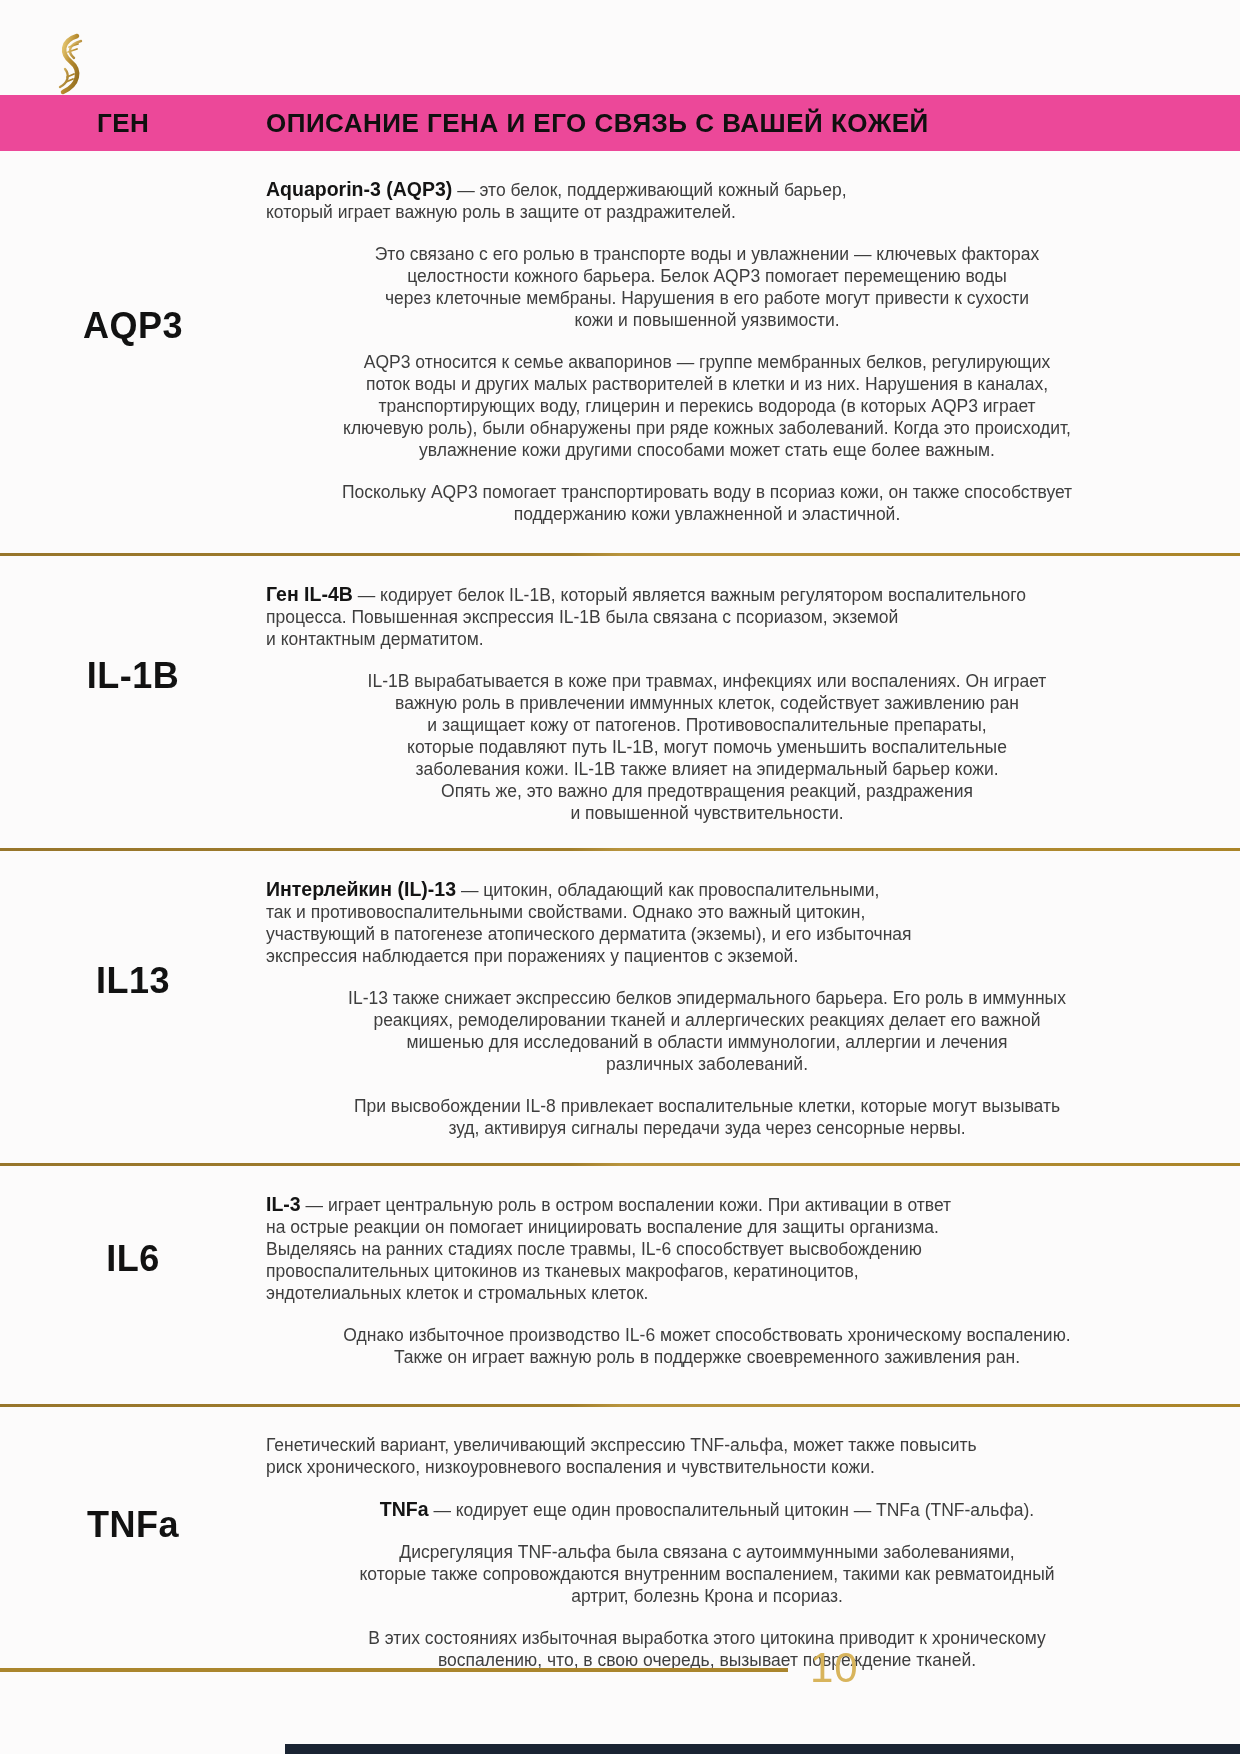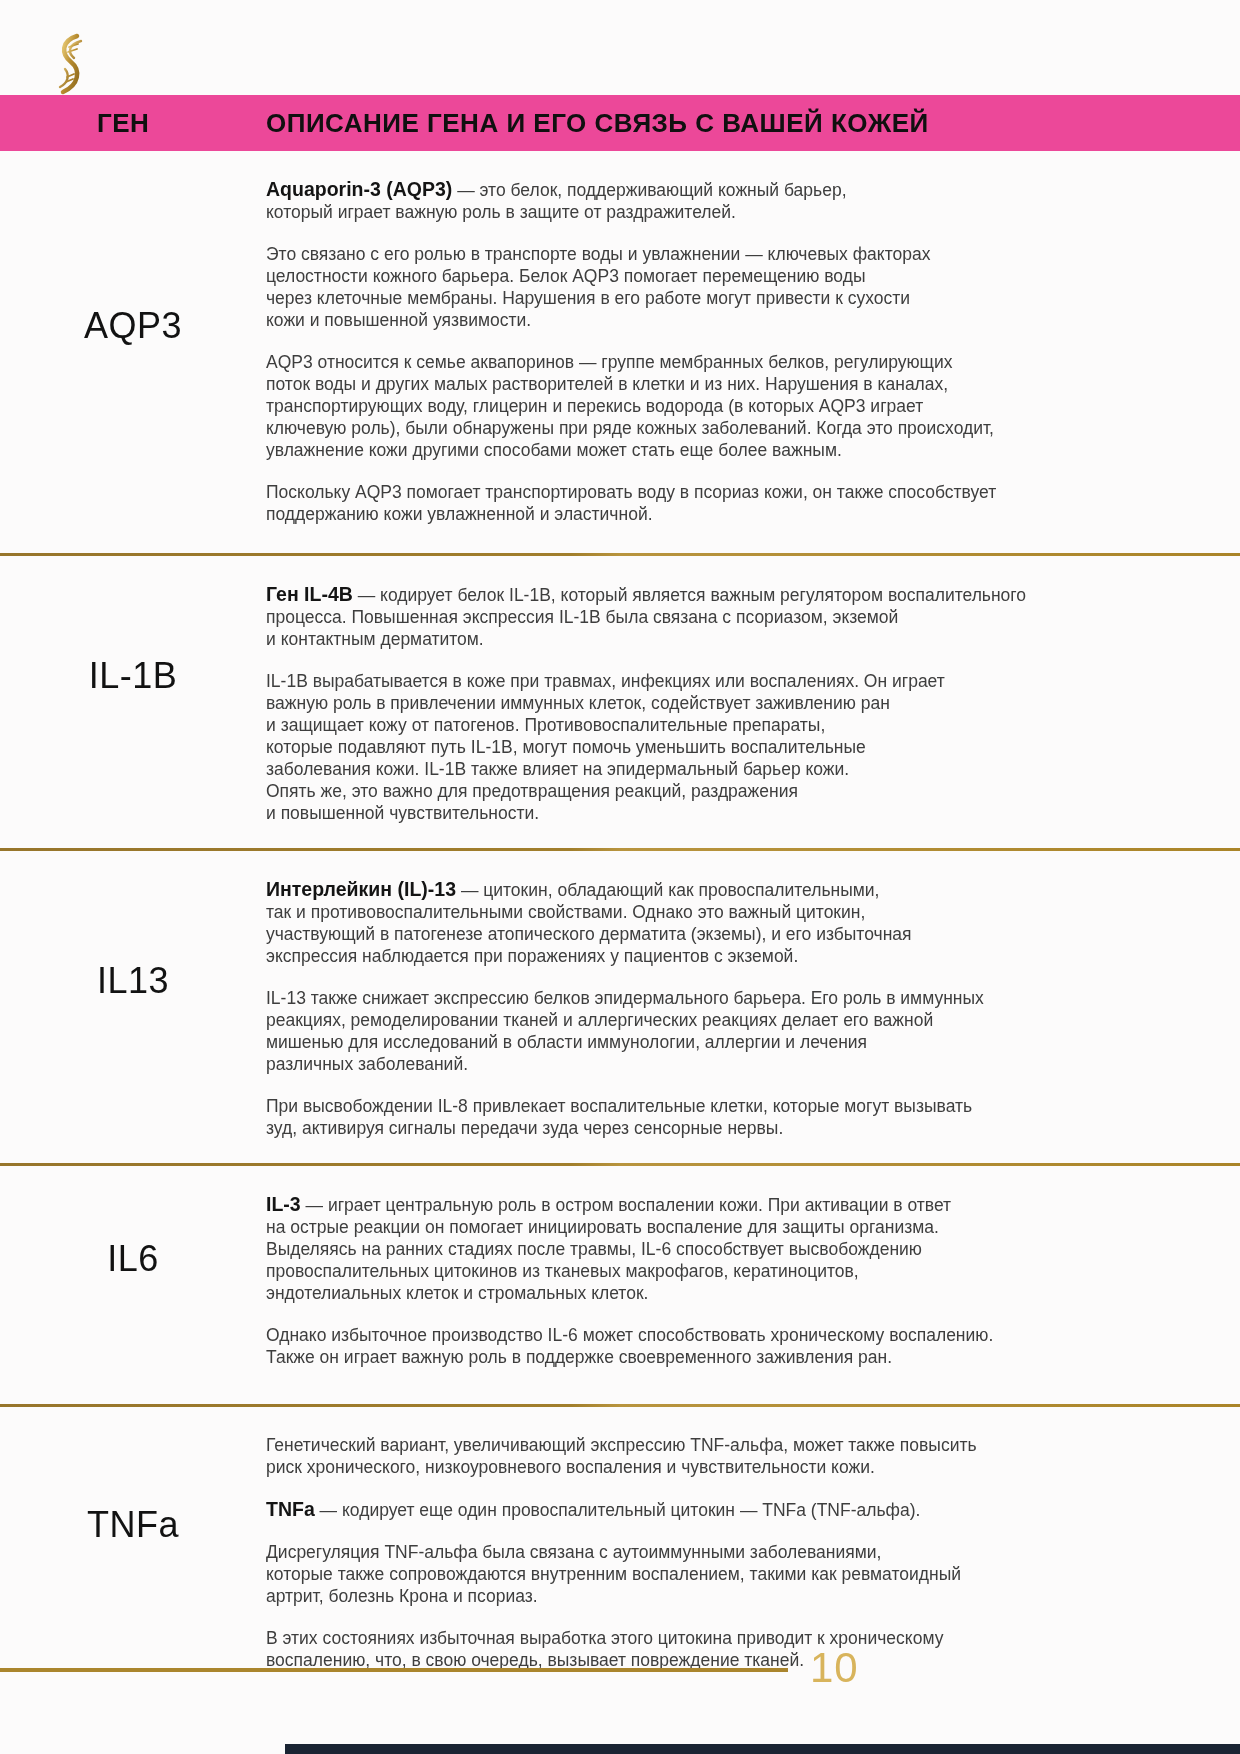--- a/index.html
+++ b/index.html
@@ -30,31 +30,31 @@
   .gene-row:nth-of-type(1){min-height:402px;}
   .gene-row:nth-of-type(2){min-height:288px;}
   .gene-row:nth-of-type(3){min-height:310px;}
   .gene-row:nth-of-type(4){min-height:238px;}
   .gene-row:nth-of-type(5){min-height:258px;}
   .gene-cell{
     width:266px;flex:0 0 266px;display:flex;align-items:center;justify-content:center;
     box-sizing:border-box;padding-bottom:52px;
   }
   .gene-name{
-    margin:0;font-size:36px;font-weight:400;color:#121212;letter-spacing:.5px;
+    margin:0;font-size:36px;font-weight:700;color:#121212;letter-spacing:.5px;
   }
   .desc-cell{
     flex:1 1 auto;box-sizing:border-box;
     padding:27px 92px 24px 0;
   }
   .para{
     margin:0;white-space:pre-line;
     font-size:17.5px;line-height:22px;color:#3e3e3e;
   }
-  .para + .para{margin-top:20px;}
+  .para + .para{margin-top:20px;text-align:center;}
   .lead{font-size:19.5px;font-weight:700;color:#141414;}
   .divider{
     width:100%;height:3px;
     background:linear-gradient(90deg,#97752b 0%,#a17e2c 46%,#b8943e 50%,#aa8428 100%);
   }
   
   .footer{position:absolute;top:1648px;left:0;width:100%;height:60px;}
   .footer-rule{position:absolute;top:20px;left:0;width:788px;height:4px;background:#aa852d;}
   .page-number{
     position:absolute;top:-4px;left:810px;

